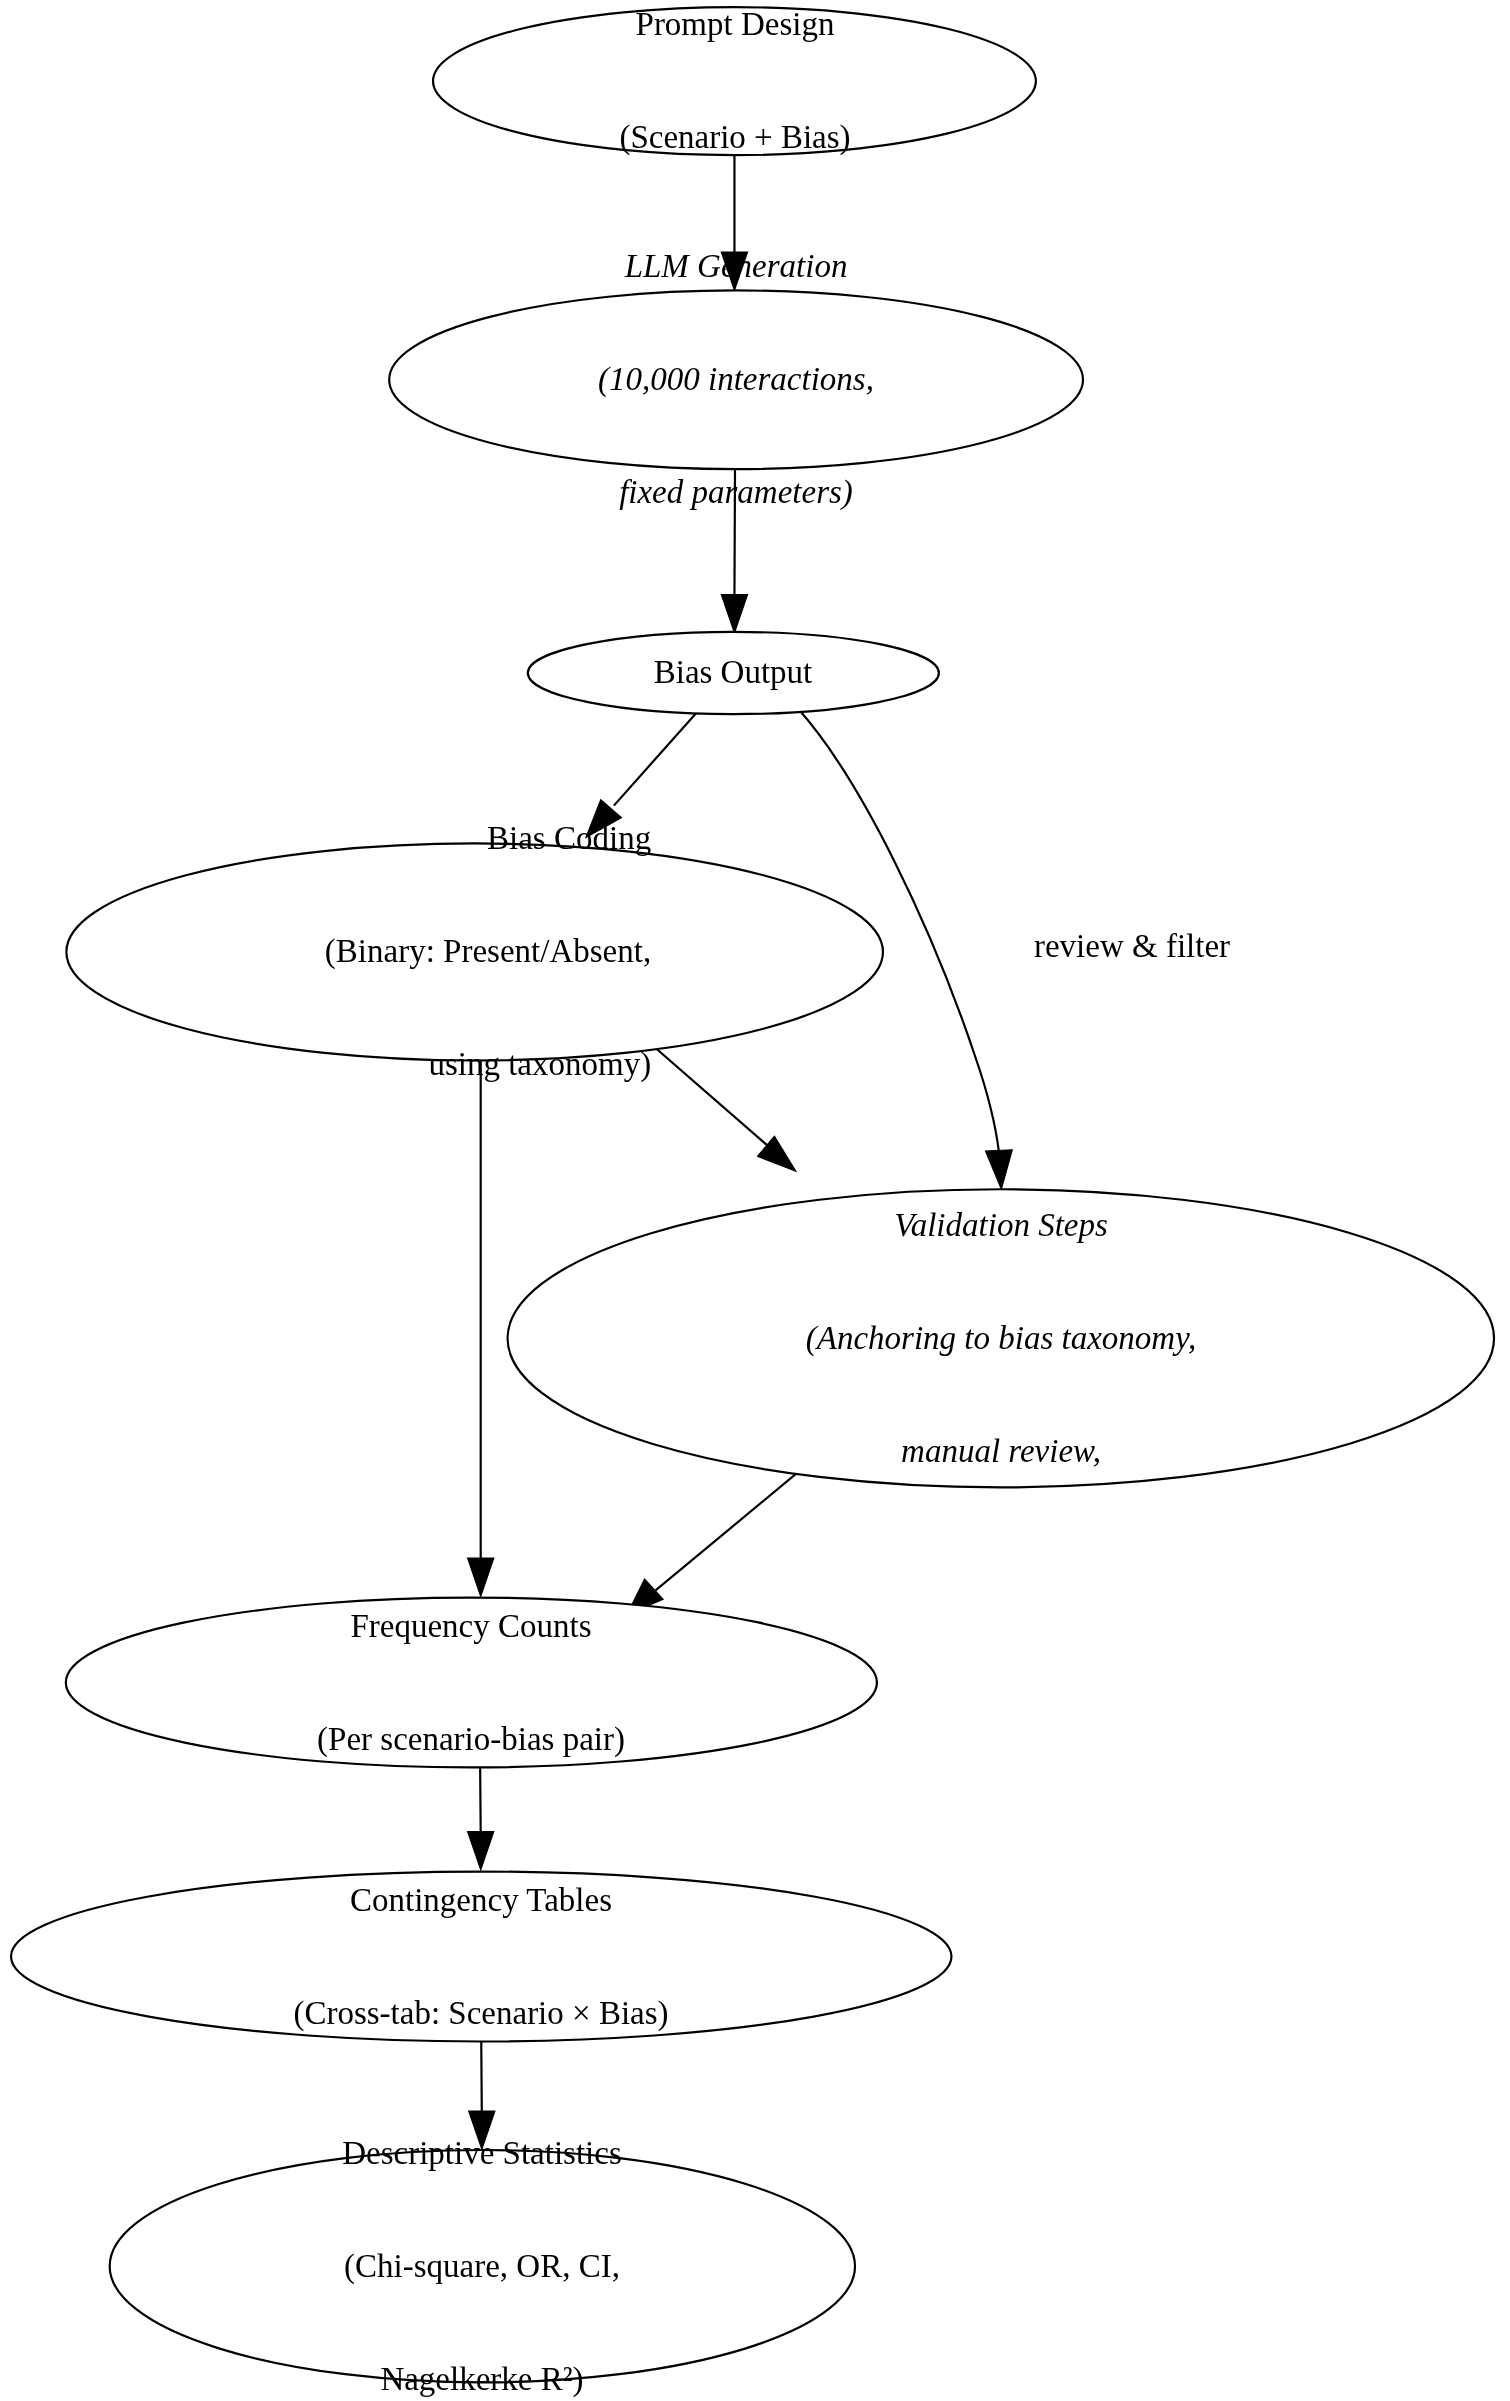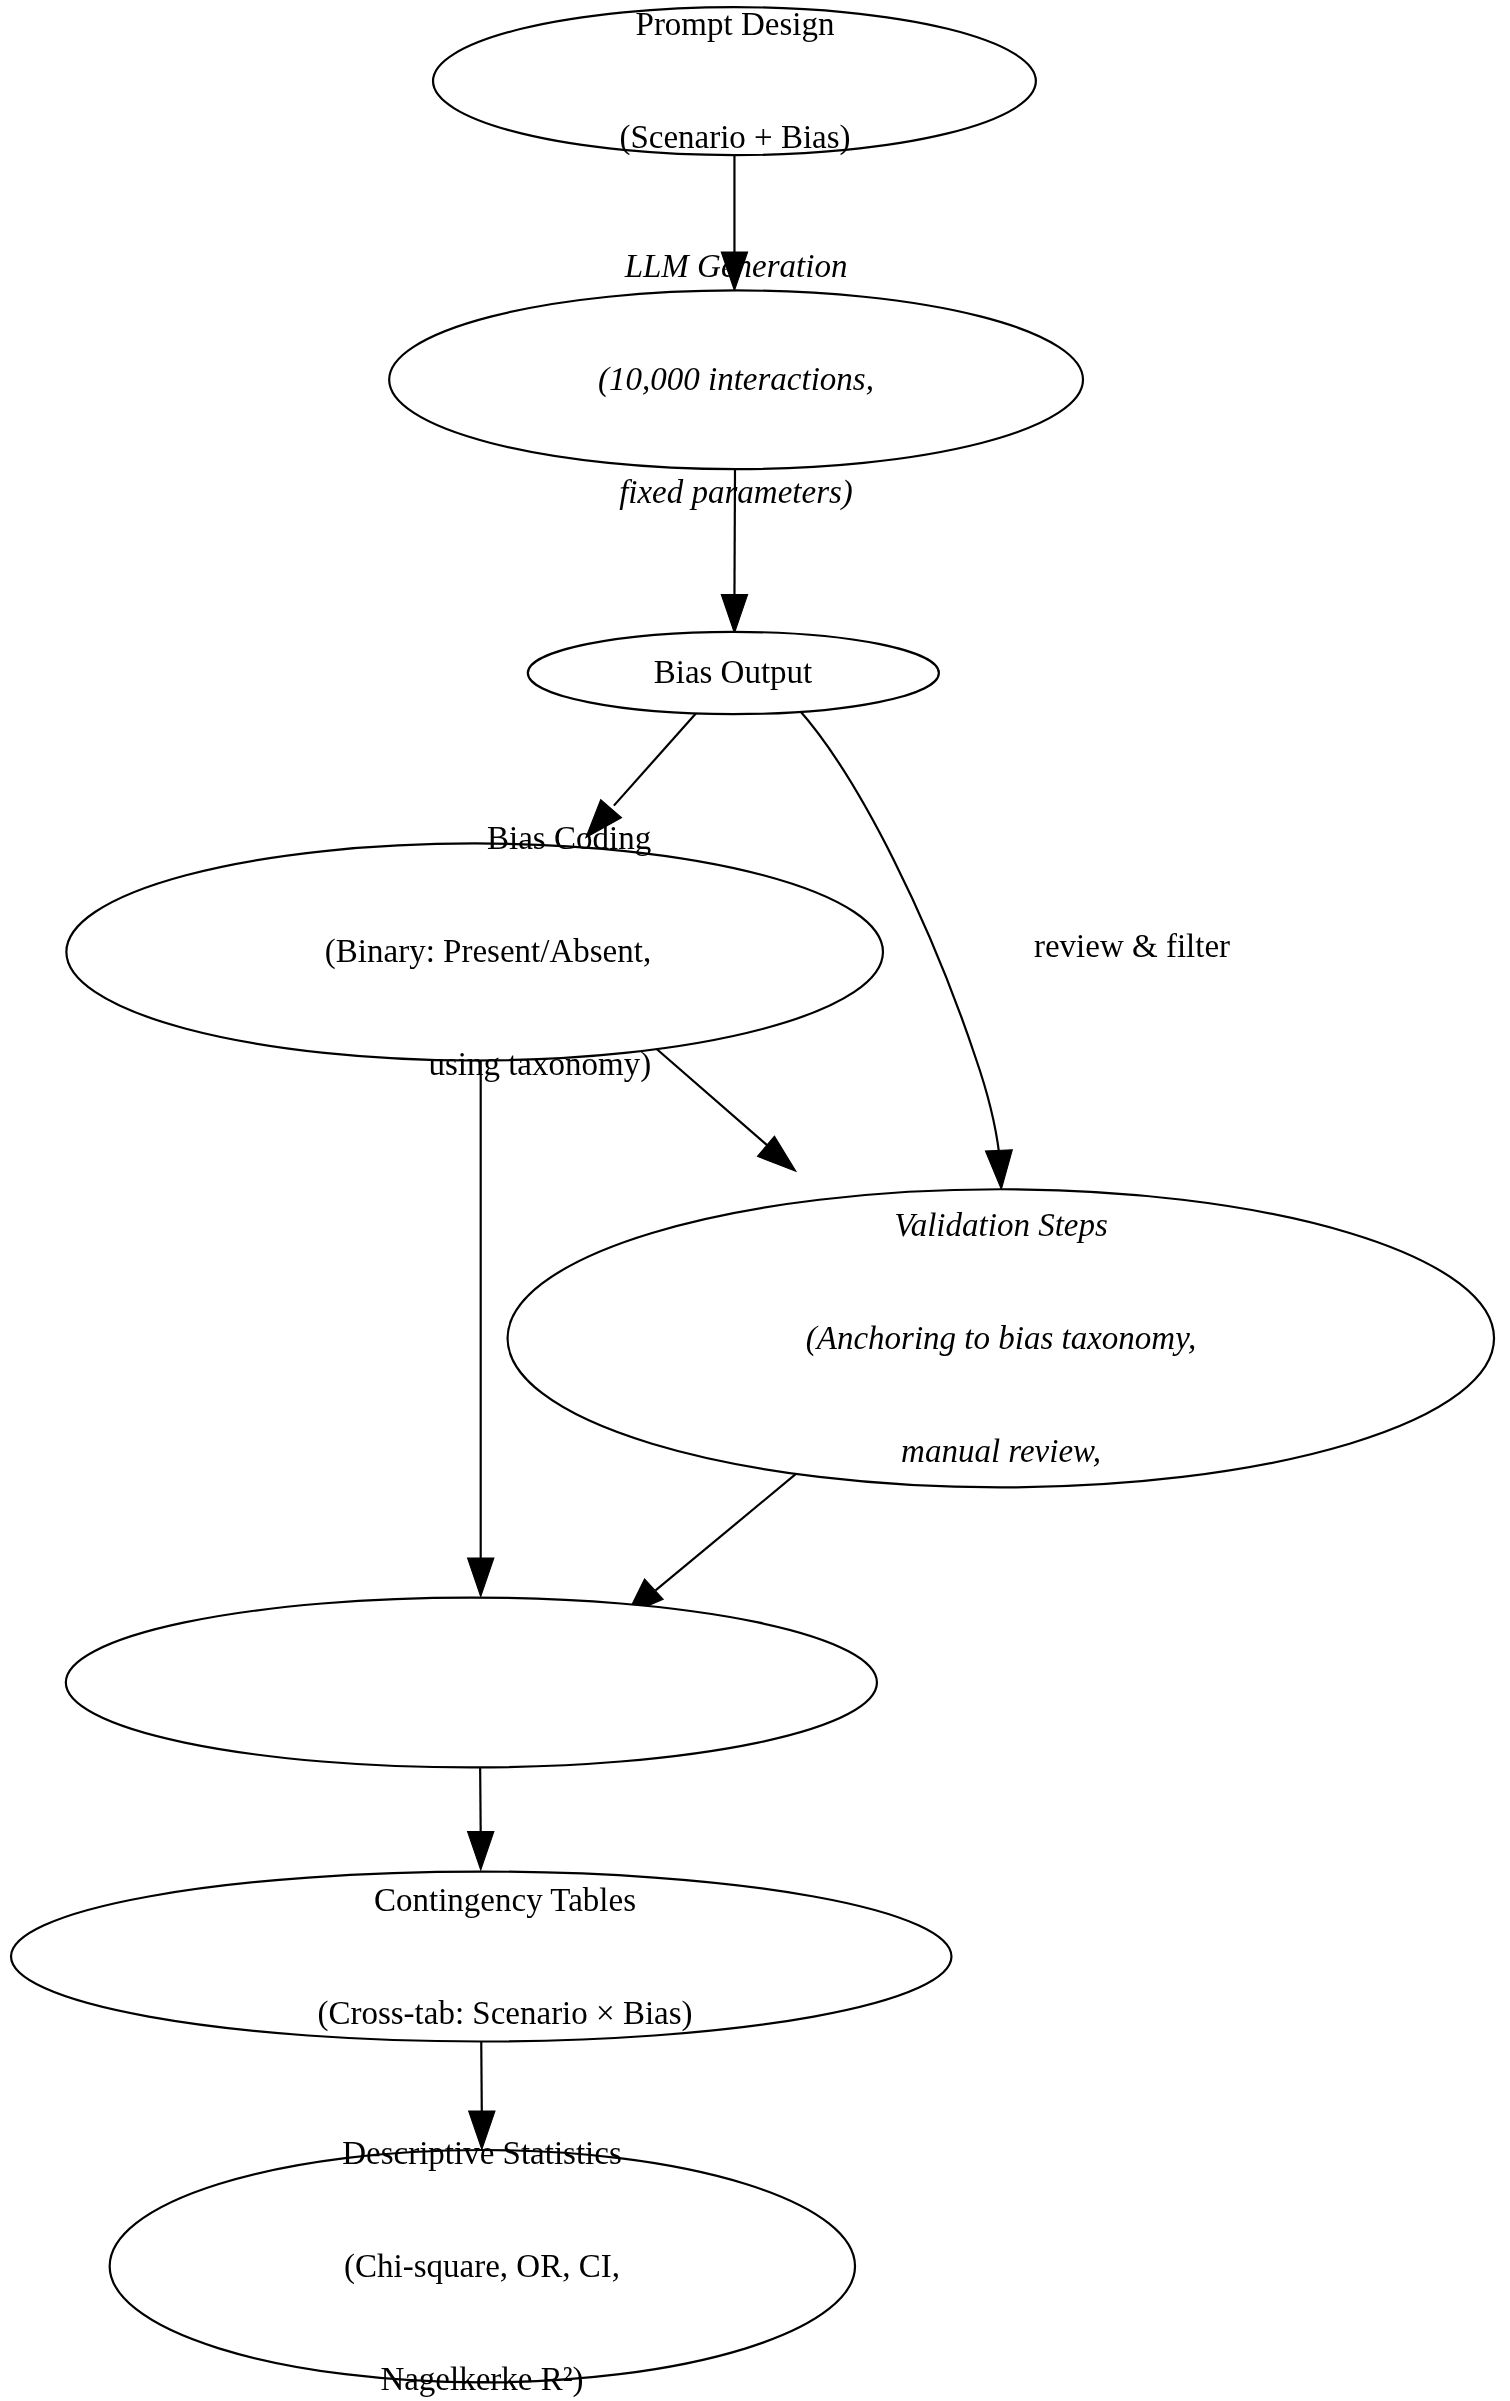--- a/index.html
+++ b/index.html
@@ -146,22 +146,26 @@
     <div>(Binary: Present/Absent,</div>
     <div>using taxonomy)</div>
   </div>
 
   <div class="node-label" style="left:1001px; top:1339px;font-style:italic;">
     <div>Validation Steps</div>
     <div>(Anchoring to bias taxonomy,</div>
     <div>manual review,</div>
   </div>
 
+  <div class="node-label" style="left:471px; top:1683px;">
+    <div>Frequency Counts</div>
+    <div>(Per scenario-bias pair)</div>
+  </div>
 
-  <div class="node-label" style="left:505px; top:1957px;">
+  <div class="node-label" style="left:481px; top:1957px;">
     <div>Contingency Tables</div>
     <div>(Cross-tab: Scenario × Bias)</div>
   </div>
 
   <div class="node-label" style="left:482px; top:2267px;">
     <div>Descriptive Statistics</div>
     <div>(Chi-square, OR, CI,</div>
     <div>Nagelkerke R²)</div>
   </div>
 

